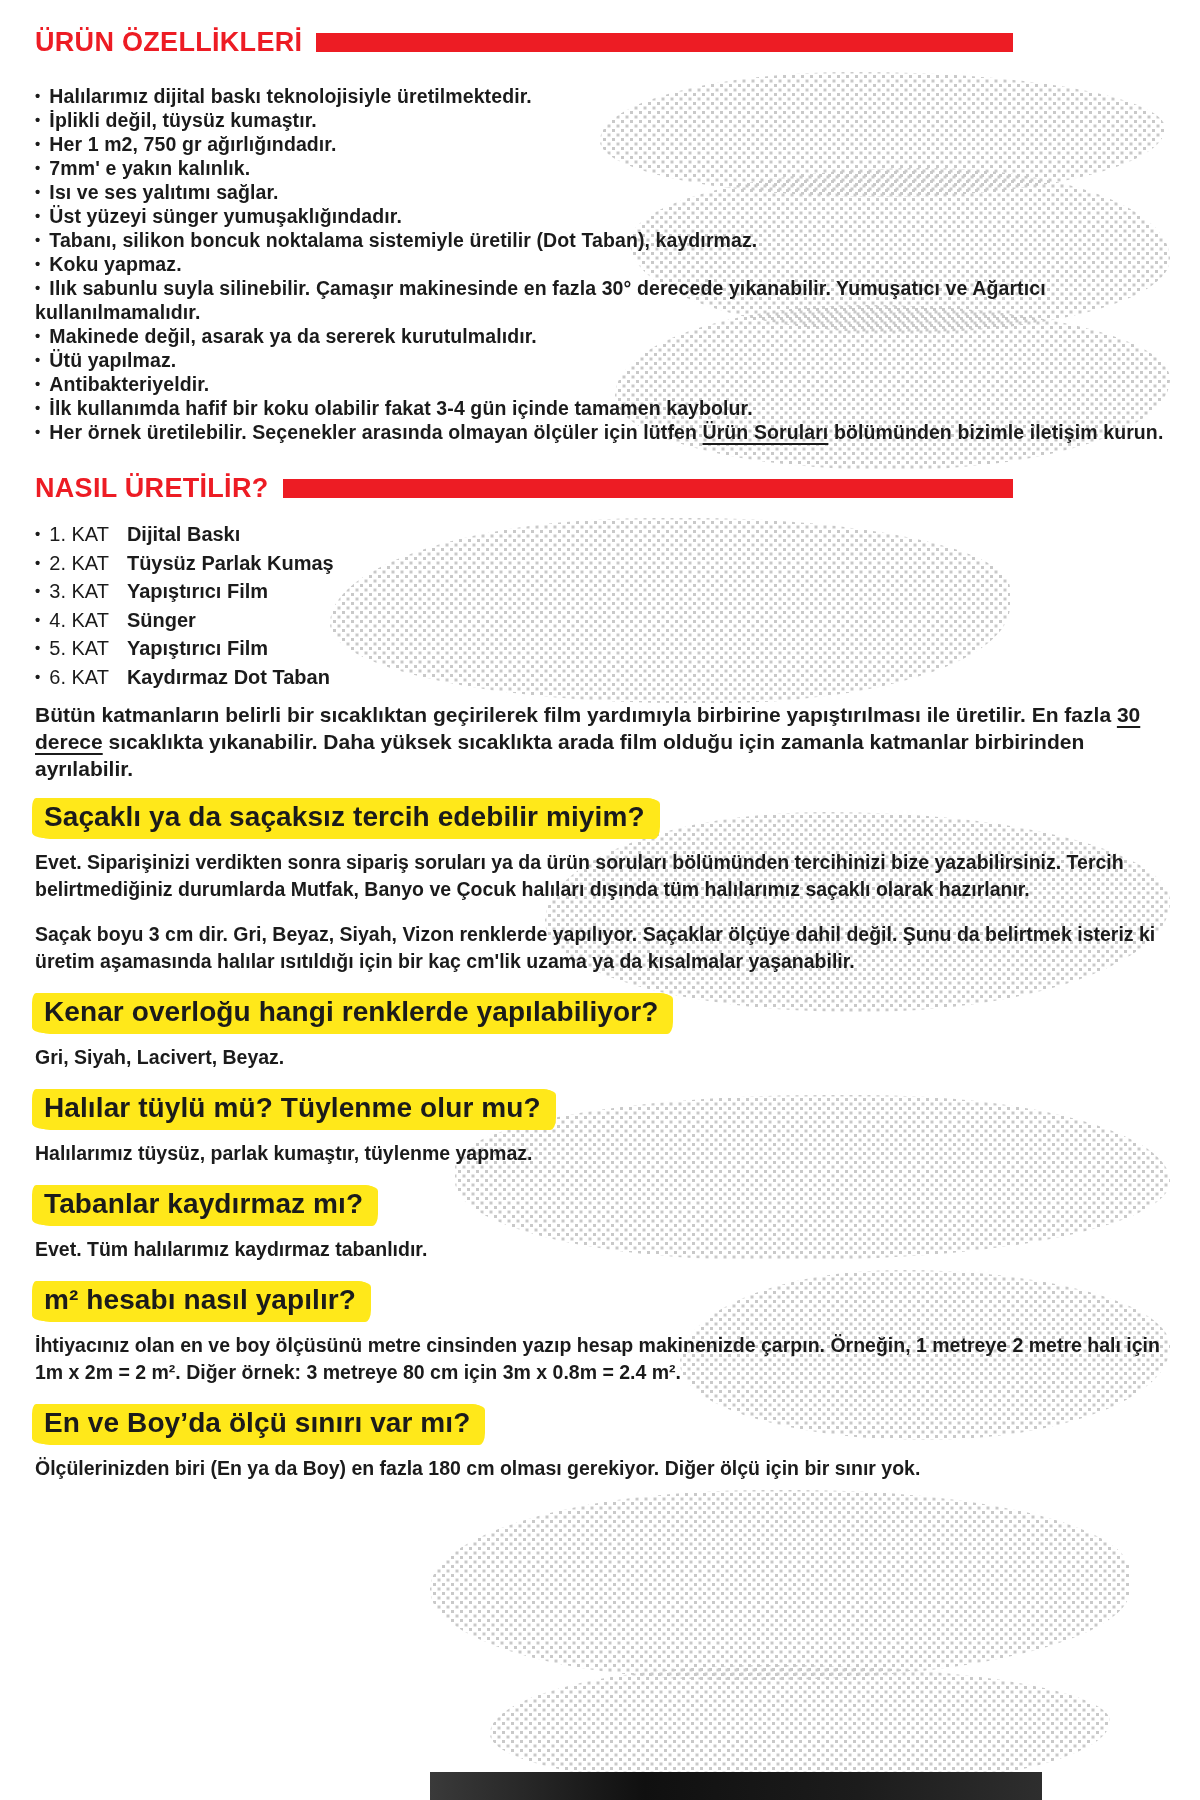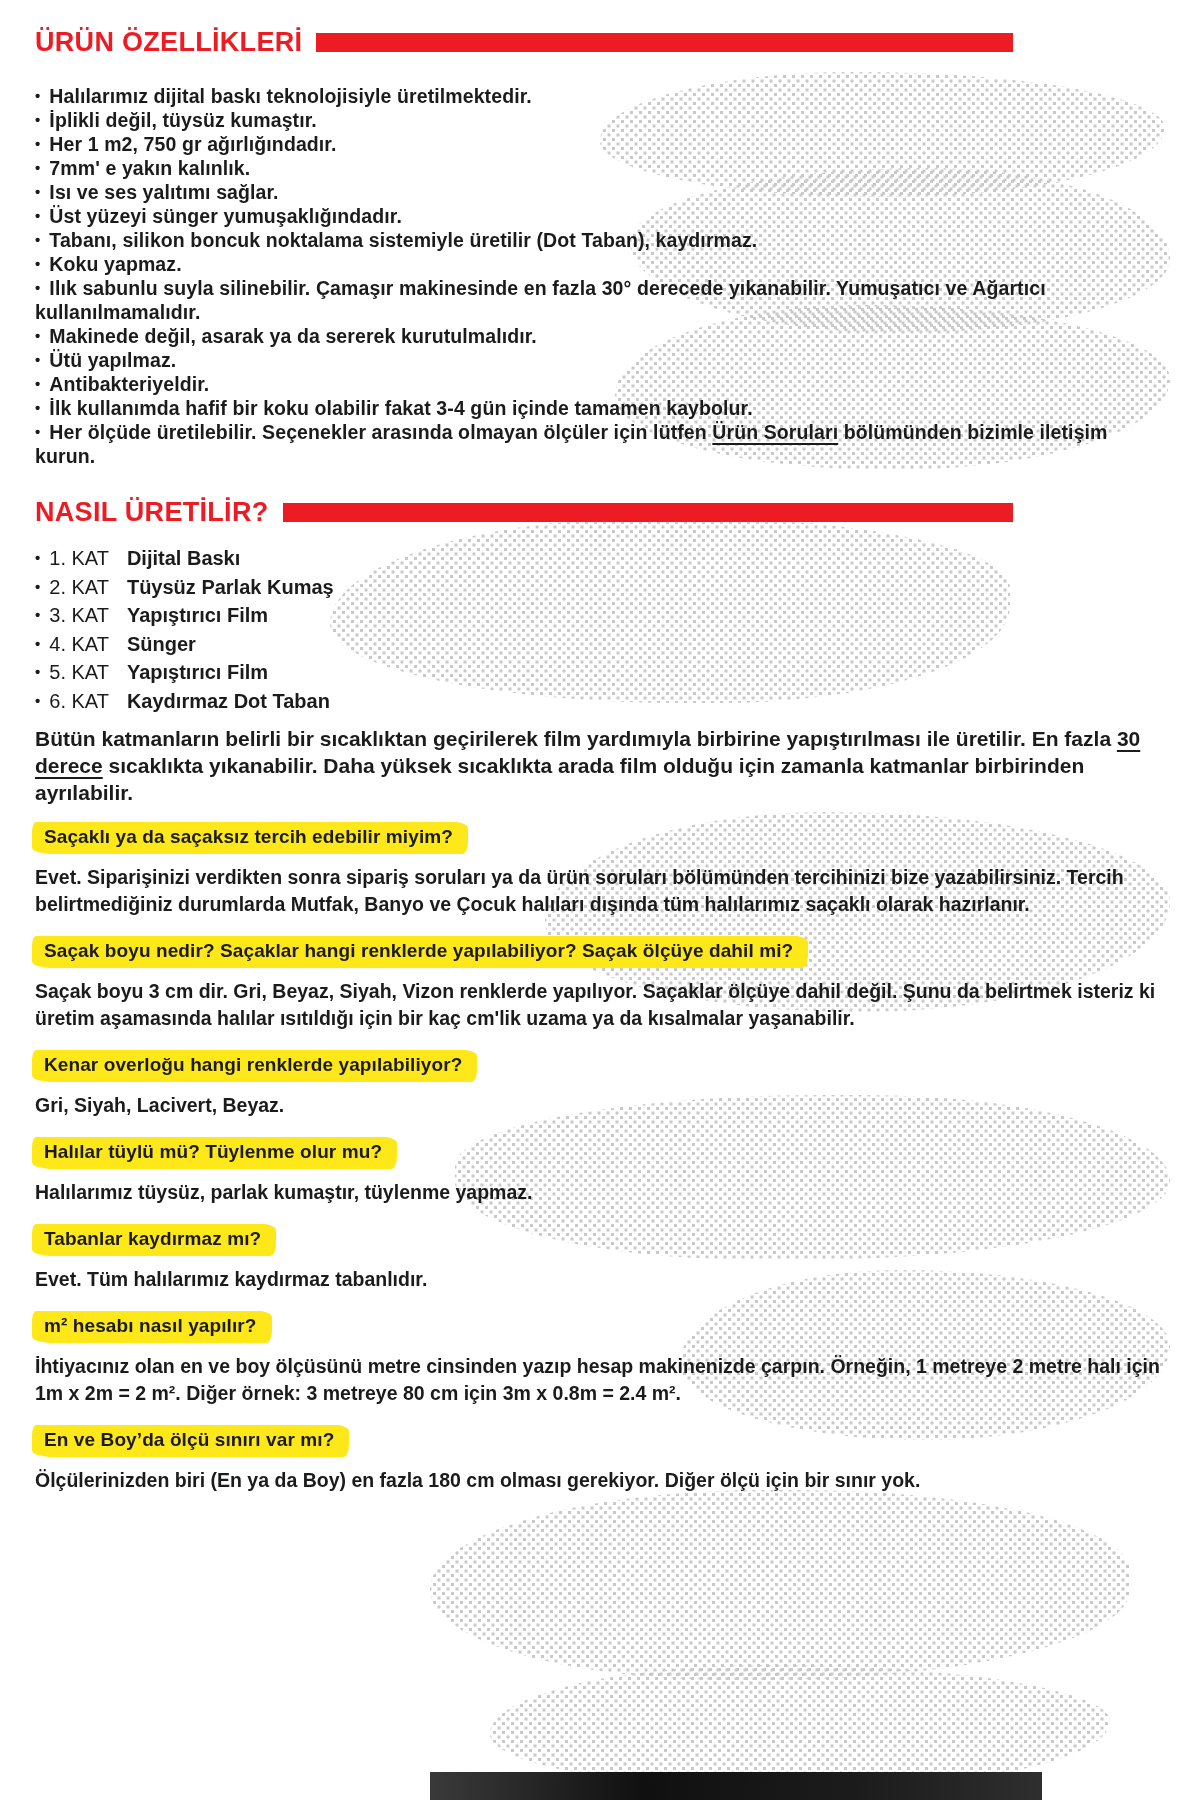--- a/index.html
+++ b/index.html
@@ -45,21 +45,21 @@
     text-decoration-thickness:2px; text-underline-offset:4px; cursor:pointer;
   }
 
   .sec3 { margin-top:16px; }
   .faq-item { margin-top:18px; }
   .faq-item.first { margin-top:12px; }
   .faq-q { line-height:1; }
   .hl {
     display:inline-block; background:#ffe81a;
     padding:5px 12px 7px 9px;
-    font-size:19px; font-weight:800; letter-spacing:0.1px;
+    font-size:28px; font-weight:800; letter-spacing:0.1px;
     border-radius:4px 10px 6px 12px / 10px 5px 12px 6px;
     box-shadow:-3px 0 0 #ffe81a, 3px 1px 0 #ffe81a;
   }
   .faq-a { margin-top:11px; max-width:1125px; font-size:19.5px; line-height:27px; font-weight:700; }
 
   .bottom-strip {
     position:absolute; z-index:1; left:430px; top:1772px; width:612px; height:28px;
     background:linear-gradient(90deg,#3a3a3a 0%,#101010 35%,#1c1c1c 70%,#2e2e2e 100%);
   }
 </style>
@@ -94,21 +94,21 @@
         <li><span class="bullet">•</span><span>7mm' e yakın kalınlık.</span></li>
         <li><span class="bullet">•</span><span>Isı ve ses yalıtımı sağlar.</span></li>
         <li><span class="bullet">•</span><span>Üst yüzeyi sünger yumuşaklığındadır.</span></li>
         <li><span class="bullet">•</span><span>Tabanı, silikon boncuk noktalama sistemiyle üretilir (Dot Taban), kaydırmaz.</span></li>
         <li><span class="bullet">•</span><span>Koku yapmaz.</span></li>
         <li><span class="bullet">•</span><span>Ilık sabunlu suyla silinebilir. Çamaşır makinesinde en fazla 30° derecede yıkanabilir. Yumuşatıcı ve Ağartıcı kullanılmamalıdır.</span></li>
         <li><span class="bullet">•</span><span>Makinede değil, asarak ya da sererek kurutulmalıdır.</span></li>
         <li><span class="bullet">•</span><span>Ütü yapılmaz.</span></li>
         <li><span class="bullet">•</span><span>Antibakteriyeldir.</span></li>
         <li><span class="bullet">•</span><span>İlk kullanımda hafif bir koku olabilir fakat 3-4 gün içinde tamamen kaybolur.</span></li>
-        <li><span class="bullet">•</span><span>Her ölçüde üretilebilir. Seçenekler arasında olmayan ölçüler için lütfen </span><a class="ulink">Ürün Soruları</a><span> bölümünden bizimle iletişim kurun.</span></li>
+        <li><span class="bullet">•</span><span>Her örnek üretilebilir. Seçenekler arasında olmayan ölçüler için lütfen </span><a class="ulink">Ürün Soruları</a><span> bölümünden bizimle iletişim kurun.</span></li>
       </ul>
     </section>
 
     <section class="sec2">
       <div class="sec-header">
         <h2 class="sec-title">NASIL ÜRETİLİR?</h2>
         <div class="sec-bar"></div>
       </div>
       <ul class="layers">
         <li><span class="bullet">•</span><span class="kat">1. KAT</span><span>Dijital Baskı</span></li>
@@ -122,21 +122,20 @@
     </section>
 
     <section class="sec3">
 
       <div class="faq-item first">
         <h3 class="faq-q"><span class="hl">Saçaklı ya da saçaksız tercih edebilir miyim?</span></h3>
         <p class="faq-a">Evet. Siparişinizi verdikten sonra sipariş soruları ya da ürün soruları bölümünden tercihinizi bize yazabilirsiniz. Tercih belirtmediğiniz durumlarda Mutfak, Banyo ve Çocuk halıları dışında tüm halılarımız saçaklı olarak hazırlanır.</p>
       </div>
 
       <div class="faq-item">
-        <h3 class="faq-q"><span class="hl">Saçak boyu nedir? Saçaklar hangi renklerde yapılabiliyor? Saçak ölçüye dahil mi?</span></h3>
         <p class="faq-a">Saçak boyu 3 cm dir. Gri, Beyaz, Siyah, Vizon renklerde yapılıyor. Saçaklar ölçüye dahil değil. Şunu da belirtmek isteriz ki üretim aşamasında halılar ısıtıldığı için bir kaç cm'lik uzama ya da kısalmalar yaşanabilir.</p>
       </div>
 
       <div class="faq-item">
         <h3 class="faq-q"><span class="hl">Kenar overloğu hangi renklerde yapılabiliyor?</span></h3>
         <p class="faq-a">Gri, Siyah, Lacivert, Beyaz.</p>
       </div>
 
       <div class="faq-item">
         <h3 class="faq-q"><span class="hl">Halılar tüylü mü? Tüylenme olur mu?</span></h3>

